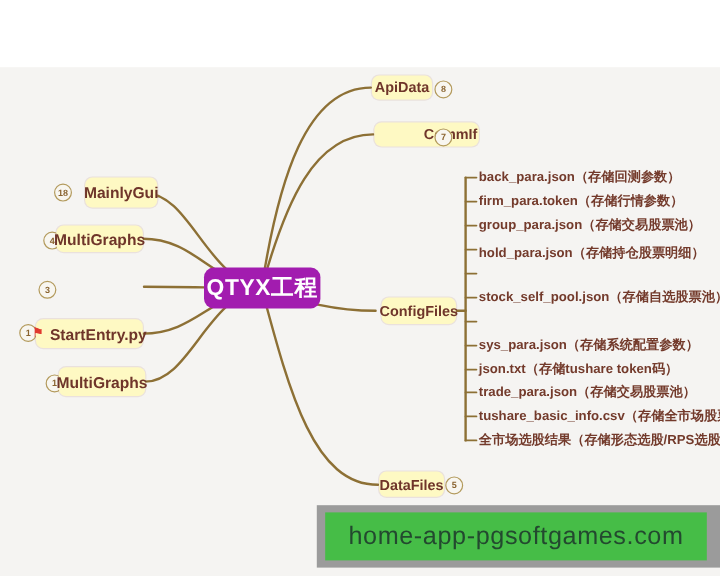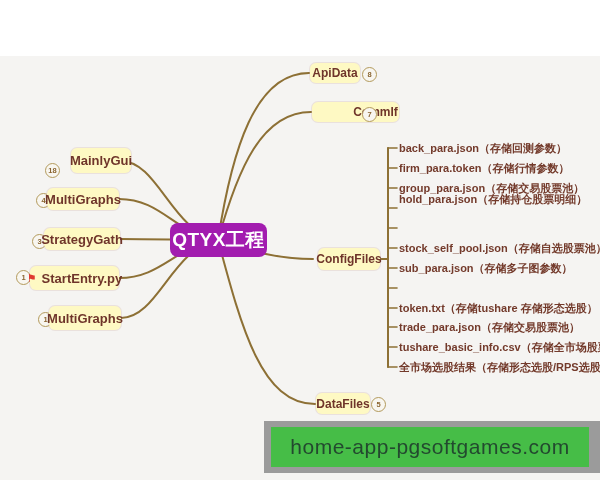--- a/index.html
+++ b/index.html
@@ -71,28 +71,27 @@
           <path d="M388,308 L397,308"></path>
         <path d="M388,327 L397,327"></path>
           <path d="M388,347 L397,347"></path>
           <path d="M388,367 L397,367"></path>
       </g>
     </g>
   </svg>
 
   <div class="node-center" style="left:170px;top:223px;width:97px;height:34px;">QTYX工程</div>
 
-  <div class="badge" style="left:45px;top:163px;">18</div>
+  <div class="badge" style="left:45px;top:153px;">18</div>
   <div class="node" style="left:71px;top:148px;width:60px;height:25px;">MainlyGui</div>
 
   <div class="badge" style="left:36px;top:193px;">4</div>
   <div class="node" style="left:47px;top:188px;width:72px;height:22px;">MultiGraphs</div>
 
   <div class="badge" style="left:32px;top:234px;">3</div>
-  <div class="node" style="left:44px;top:228px;width:76px;height:22px;">StrategyGath</div>
 
   <div class="badge" style="left:16px;top:270px;">1</div>
   <div class="node" style="left:30px;top:266px;width:89px;height:24px;">
     <span class="flag">⚑</span>
     <span>StartEntry.py</span>
   </div>
 
   <div class="badge" style="left:38px;top:312px;">1</div>
   <div class="node" style="left:49px;top:306px;width:72px;height:24px;">MultiGraphs</div>
 
@@ -103,24 +102,24 @@
   <div class="badge" style="left:362px;top:107px;">7</div>
 
   <div class="node small" style="left:318px;top:248px;width:62px;height:22px;">ConfigFiles</div>
 
   <div class="node small" style="left:316px;top:393px;width:54px;height:21px;">DataFiles</div>
   <div class="badge" style="left:371px;top:397px;">5</div>
 
   <div class="cfg-item" style="top:141px;">back_para.json（存储回测参数）</div>
   <div class="cfg-item" style="top:161px;">firm_para.token（存储行情参数）</div>
   <div class="cfg-item" style="top:181px;">group_para.json（存储交易股票池）</div>
-  <div class="cfg-item" style="top:192px;">hold_para.json（存储持仓股票明细）</div>
+  <div class="cfg-item" style="top:204px;">hold_para.json（存储持仓股票明细）</div>
   <div class="cfg-item" style="top:241px;">stock_self_pool.json（存储自选股票池）</div>
-  <div class="cfg-item" style="top:261px;">sub_para.json（存储多子图参数）</div>
-  <div class="cfg-item" style="top:301px;">token.txt（存储tushare 存储形态选股）</div>
+  <div class="cfg-item" style="top:281px;">sys_para.json（存储系统配置参数）</div>
+  <div class="cfg-item" style="top:301px;">json.txt（存储tushare token码）</div>
   <div class="cfg-item" style="top:320px;">trade_para.json（存储交易股票池）</div>
   <div class="cfg-item" style="top:340px;">tushare_basic_info.csv（存储全市场股票基本信息）</div>
   <div class="cfg-item" style="top:360px;">全市场选股结果（存储形态选股/RPS选股结果）</div>
 
   <div class="banner-outer">
     <div class="banner-inner">home-app-pgsoftgames.com</div>
   </div>
 </div>
 
 </body></html>

